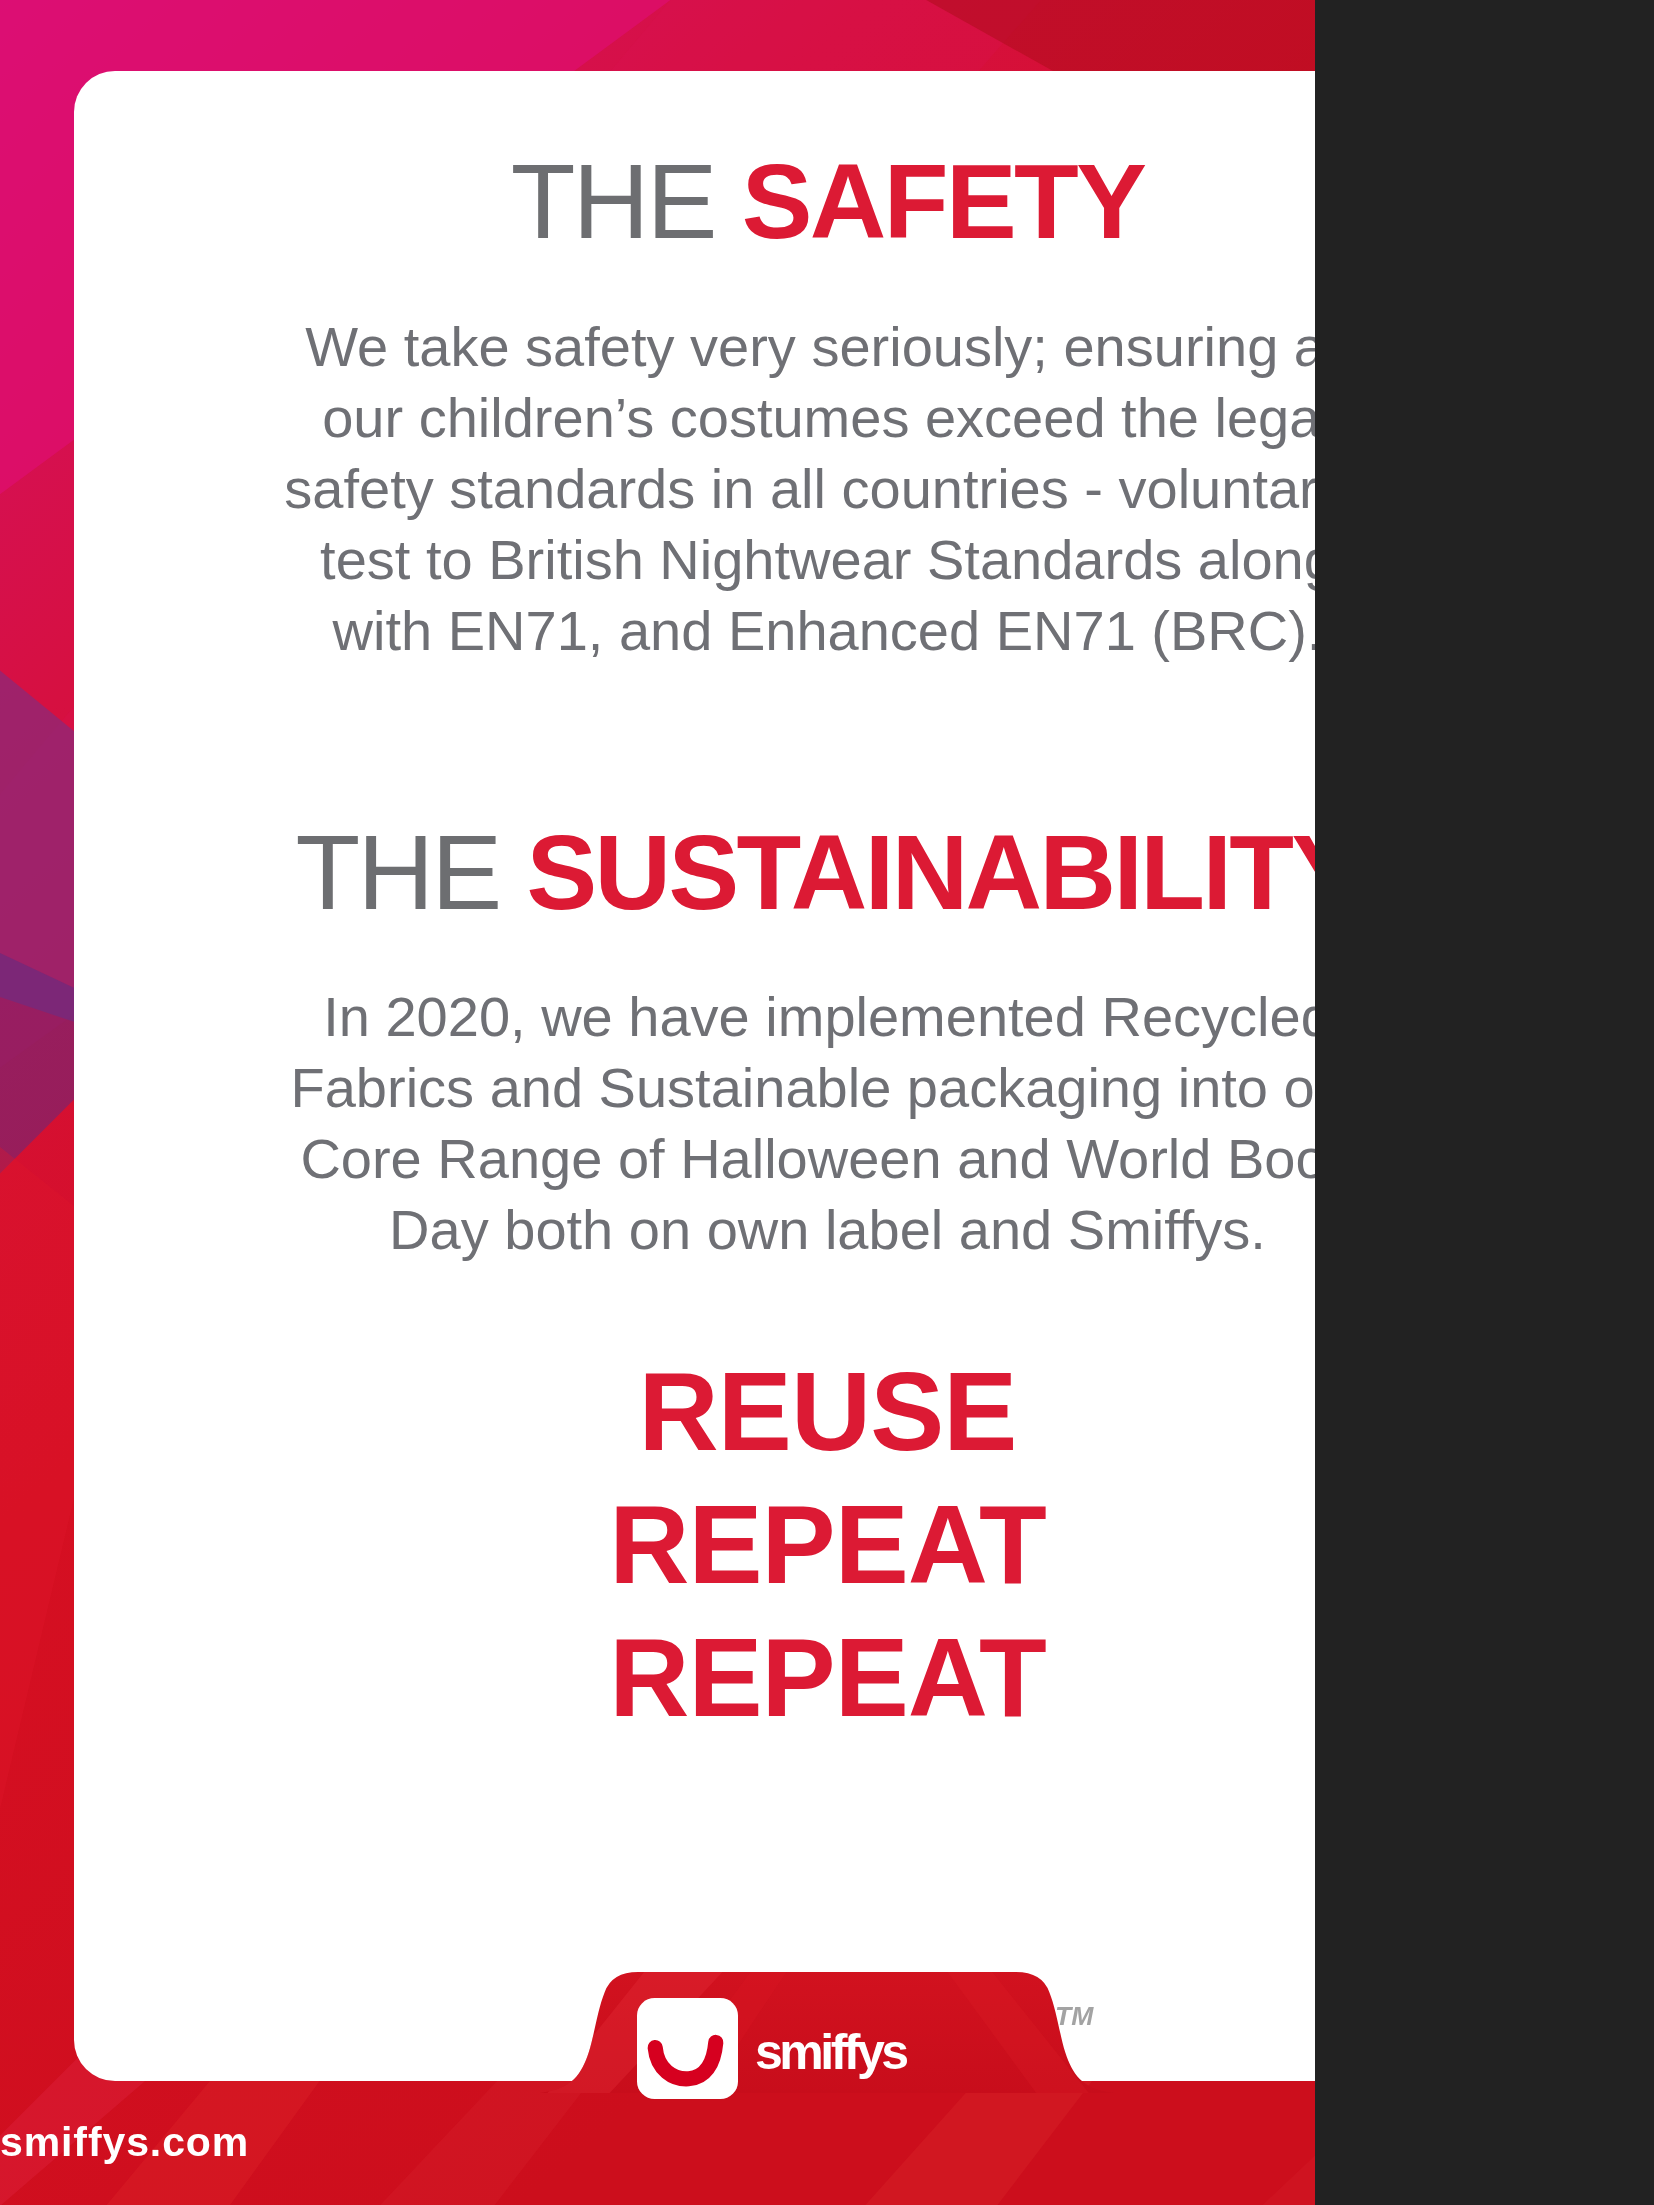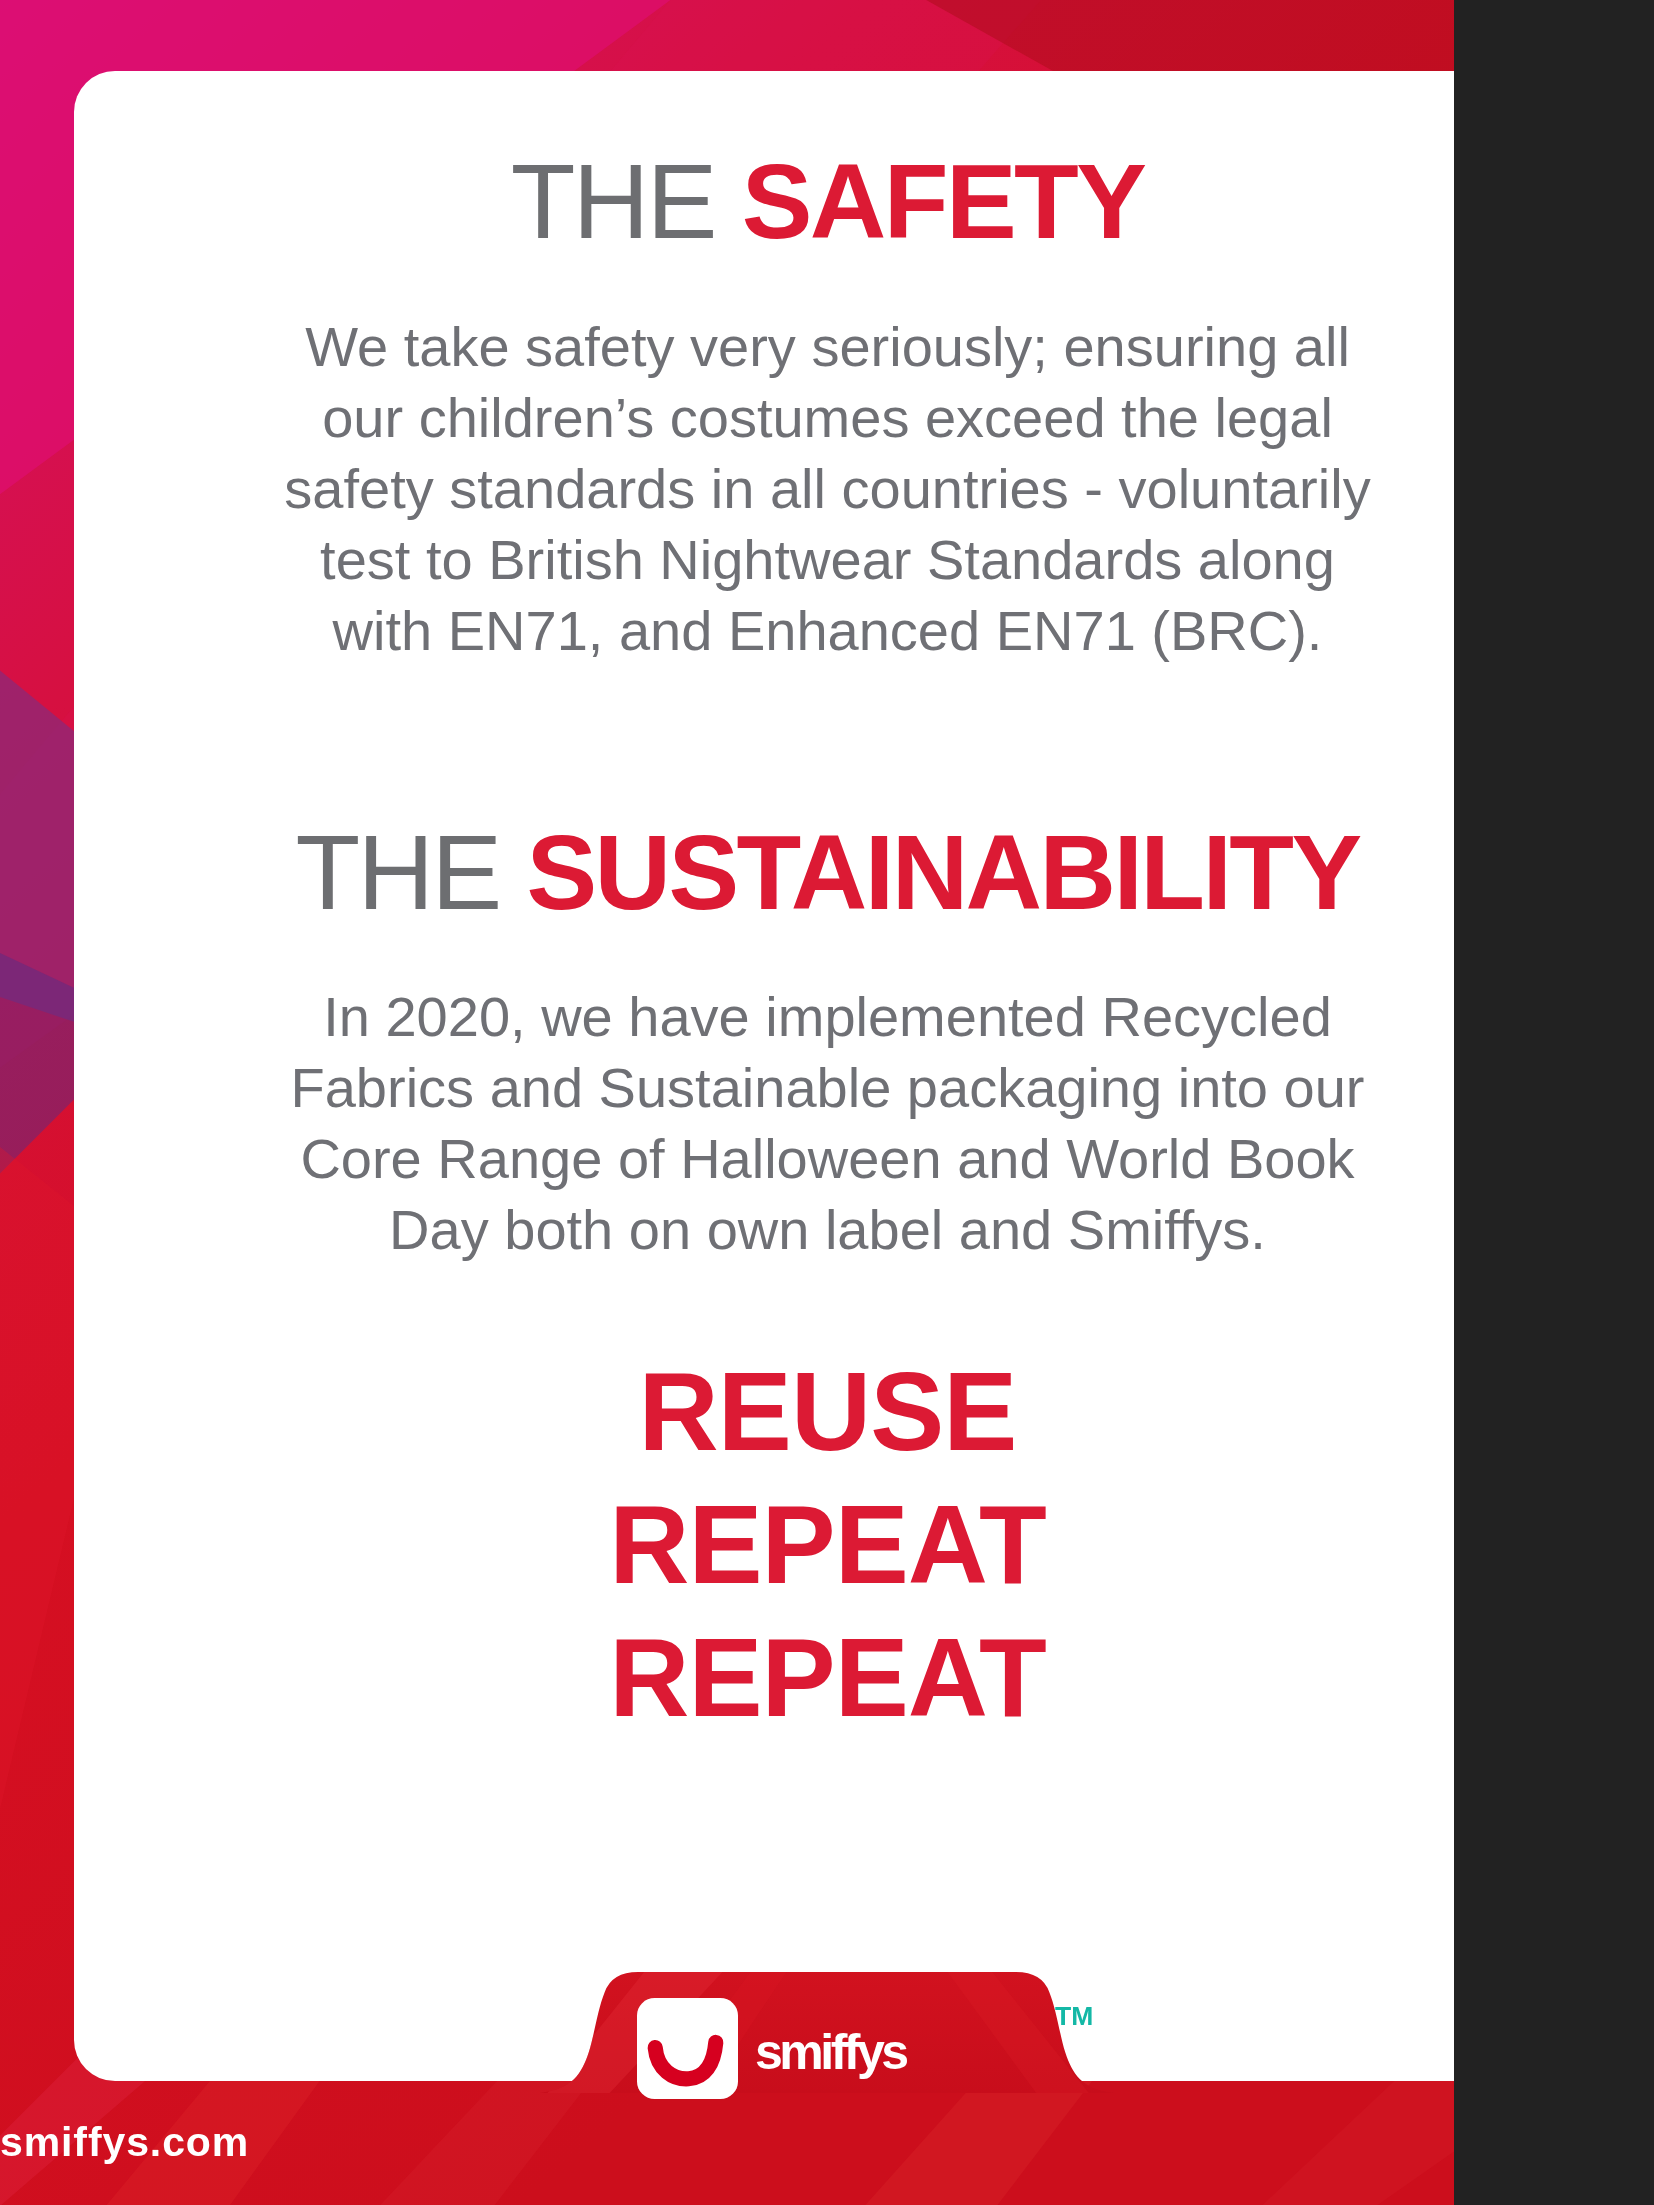--- a/index.html
+++ b/index.html
@@ -1,17 +1,17 @@
 <!DOCTYPE html>
 <html style="font-size:14px"><head>
 <meta charset="utf-8">
 <style>
   html,body{margin:0;padding:0;background:#222;}
   .stage{
-    position:relative;width:1454px;height:2206px;overflow:hidden;
+    position:relative;width:1315px;height:2206px;overflow:hidden;
     font-family:"Liberation Sans",sans-serif;
   }
   .bg{position:absolute;left:0;top:0;width:1654px;height:2206px;display:block;}
   .card{
     position:absolute;left:74px;top:71px;width:1507px;height:2010px;
     background:#ffffff;border-radius:41px;
   }
   .textblock{position:absolute;left:74px;width:1507px;text-align:center;}
   .h1{
     font-size:106px;line-height:106px;letter-spacing:-2.6px;white-space:nowrap;
@@ -37,21 +37,21 @@
     background:#ffffff;border-radius:17.6px;
   }
   .smilebox svg{position:absolute;left:0;top:0;width:101px;height:101px;}
   .wordmark{
     position:absolute;left:755px;top:2013px;
     font-size:50px;line-height:78px;font-weight:700;color:#ffffff;
     letter-spacing:-3.5px;white-space:nowrap;
   }
   .tm{
     position:absolute;left:1055px;top:2001px;
-    font-size:26.5px;color:#14b8a6;font-weight:700;letter-spacing:0;
+    font-size:26.5px;color:#a3a3a3;font-weight:700;letter-spacing:0;font-style:italic;
   }
   .website{
     position:absolute;left:0;top:2119px;width:1654px;text-align:left;
     font-size:41px;line-height:46px;color:#ffffff;font-weight:700;letter-spacing:0.9px;
   }
 </style>
 </head>
 <body>
 
 <div class="stage">

